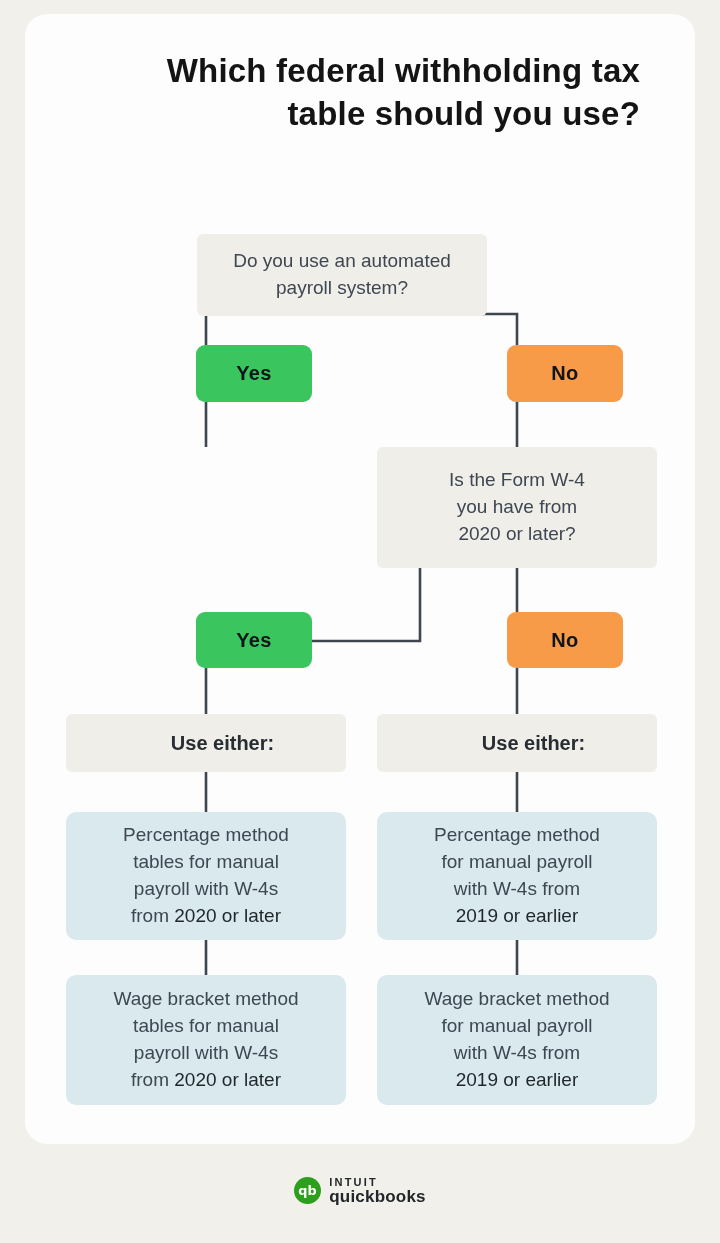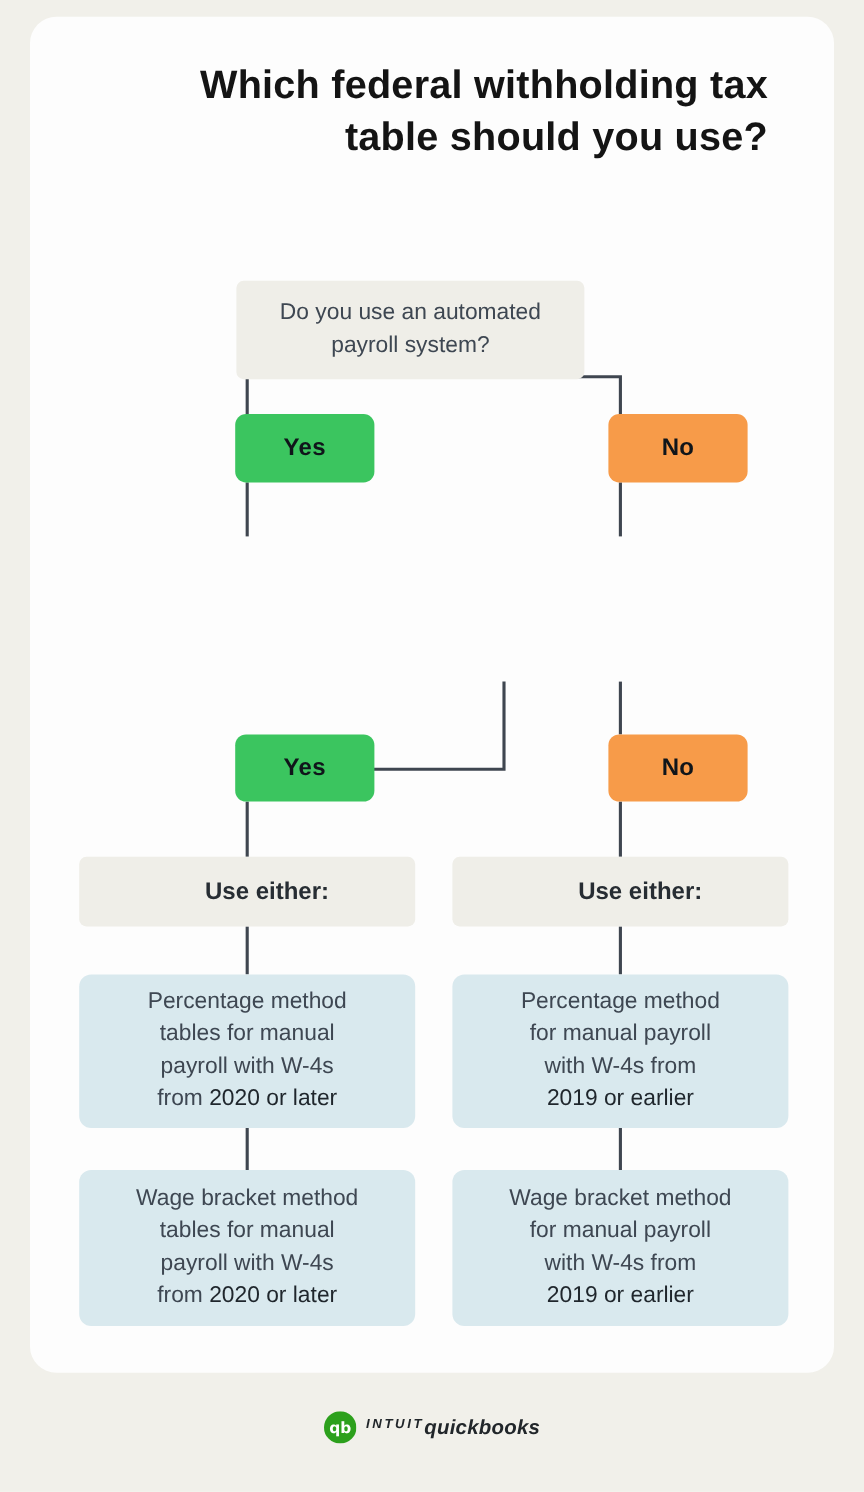--- a/index.html
+++ b/index.html
@@ -109,23 +109,22 @@
     position: absolute;
     left: 0; top: 1176px;
     width: 720px;
     display: flex;
     align-items: center;
     justify-content: center;
     gap: 8px;
   }
   .logo-textblock {
     display: flex;
-    flex-direction: row;
+    flex-direction: column;
     align-items: flex-start;
-    font-style: italic;
   }
   .logo-intuit {
     font-size: 11px;
     font-weight: 700;
     letter-spacing: 2.2px;
     color: var(--logo-text);
   }
   .logo-quickbooks {
     font-size: 17px;
     font-weight: 700;
@@ -158,20 +157,23 @@
 
   <h1 class="title"><span>Which federal withholding tax<br>table should you use?</span></h1>
 
   <div class="flow-box box-gray pos-q1">
       <span>Do you use an automated<br>payroll system?</span>
     </div>
 
   <div class="btn btn-yes pos-yes1">Yes</div>
   <div class="btn btn-no pos-no1">No</div>
 
+  <div class="flow-box box-gray pos-w4q">
+      <span>Is the Form W-4<br>you have from<br>2020 or later?</span>
+    </div>
 
   <div class="btn btn-yes pos-yes2">Yes</div>
   <div class="btn btn-no pos-no2">No</div>
 
   <div class="flow-box box-gray box-header pos-uel">Use either:</div>
   <div class="flow-box box-gray box-header pos-uer">Use either:</div>
 
   <div class="flow-box box-blue pos-pml">
       <span>Percentage method<br>tables for manual<br>payroll with W-4s<br>from <strong>2020 or later</strong></span>
     </div>

